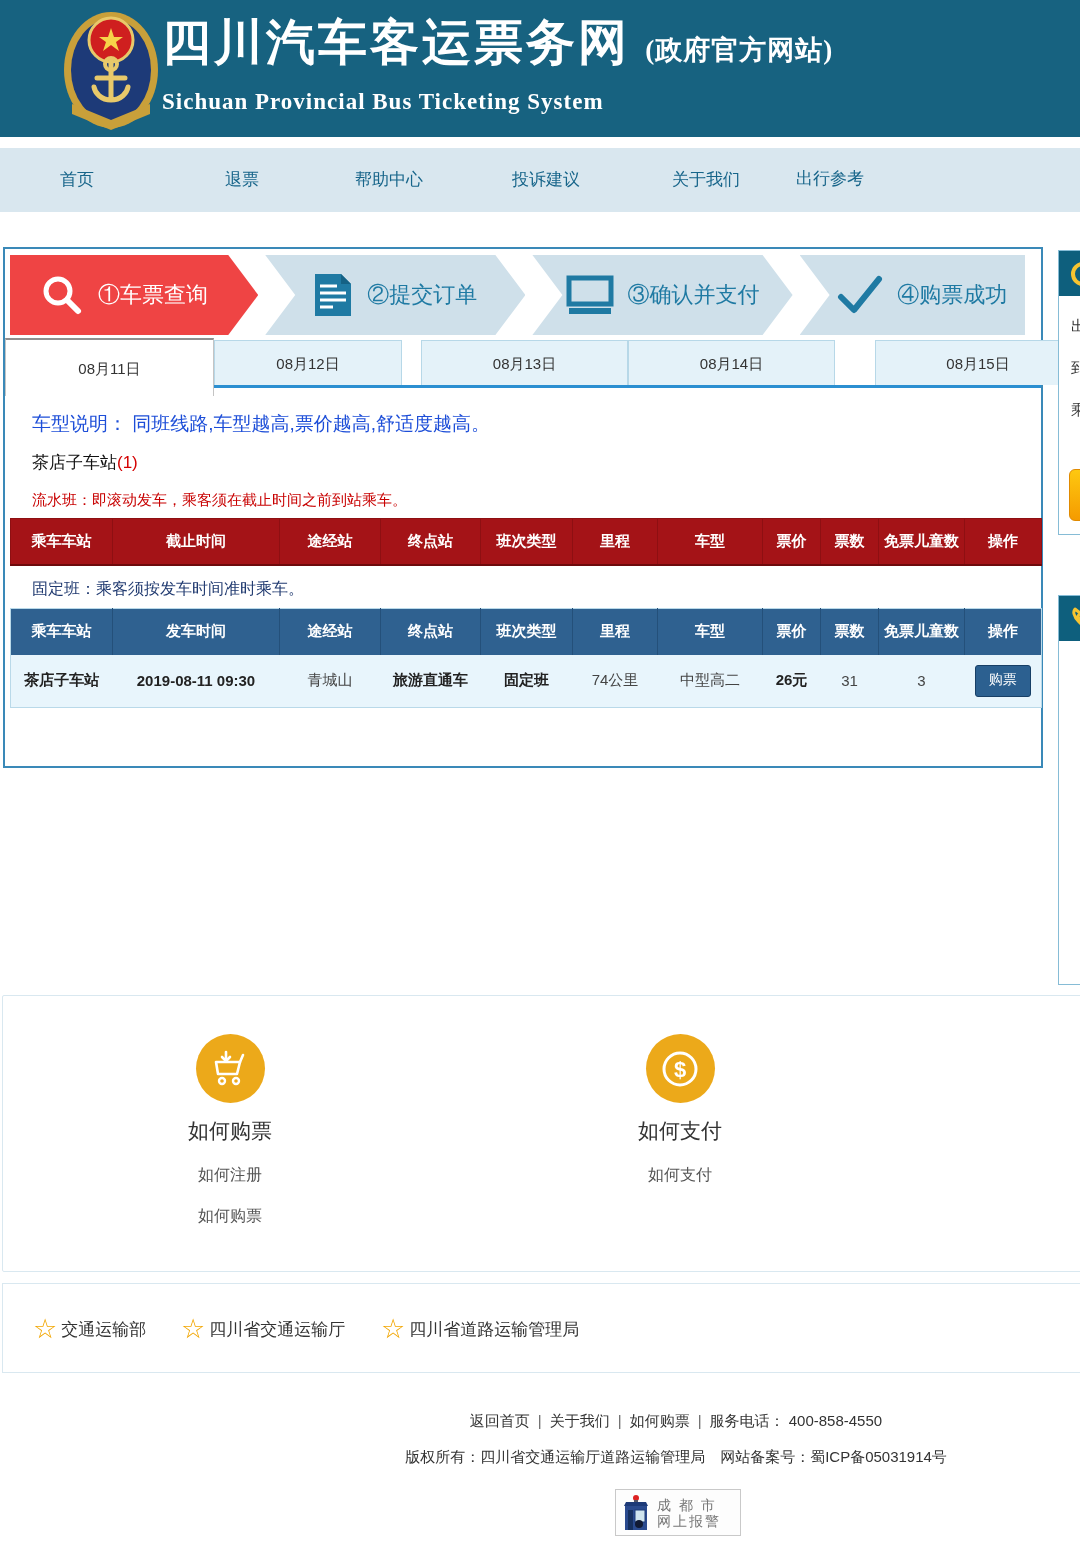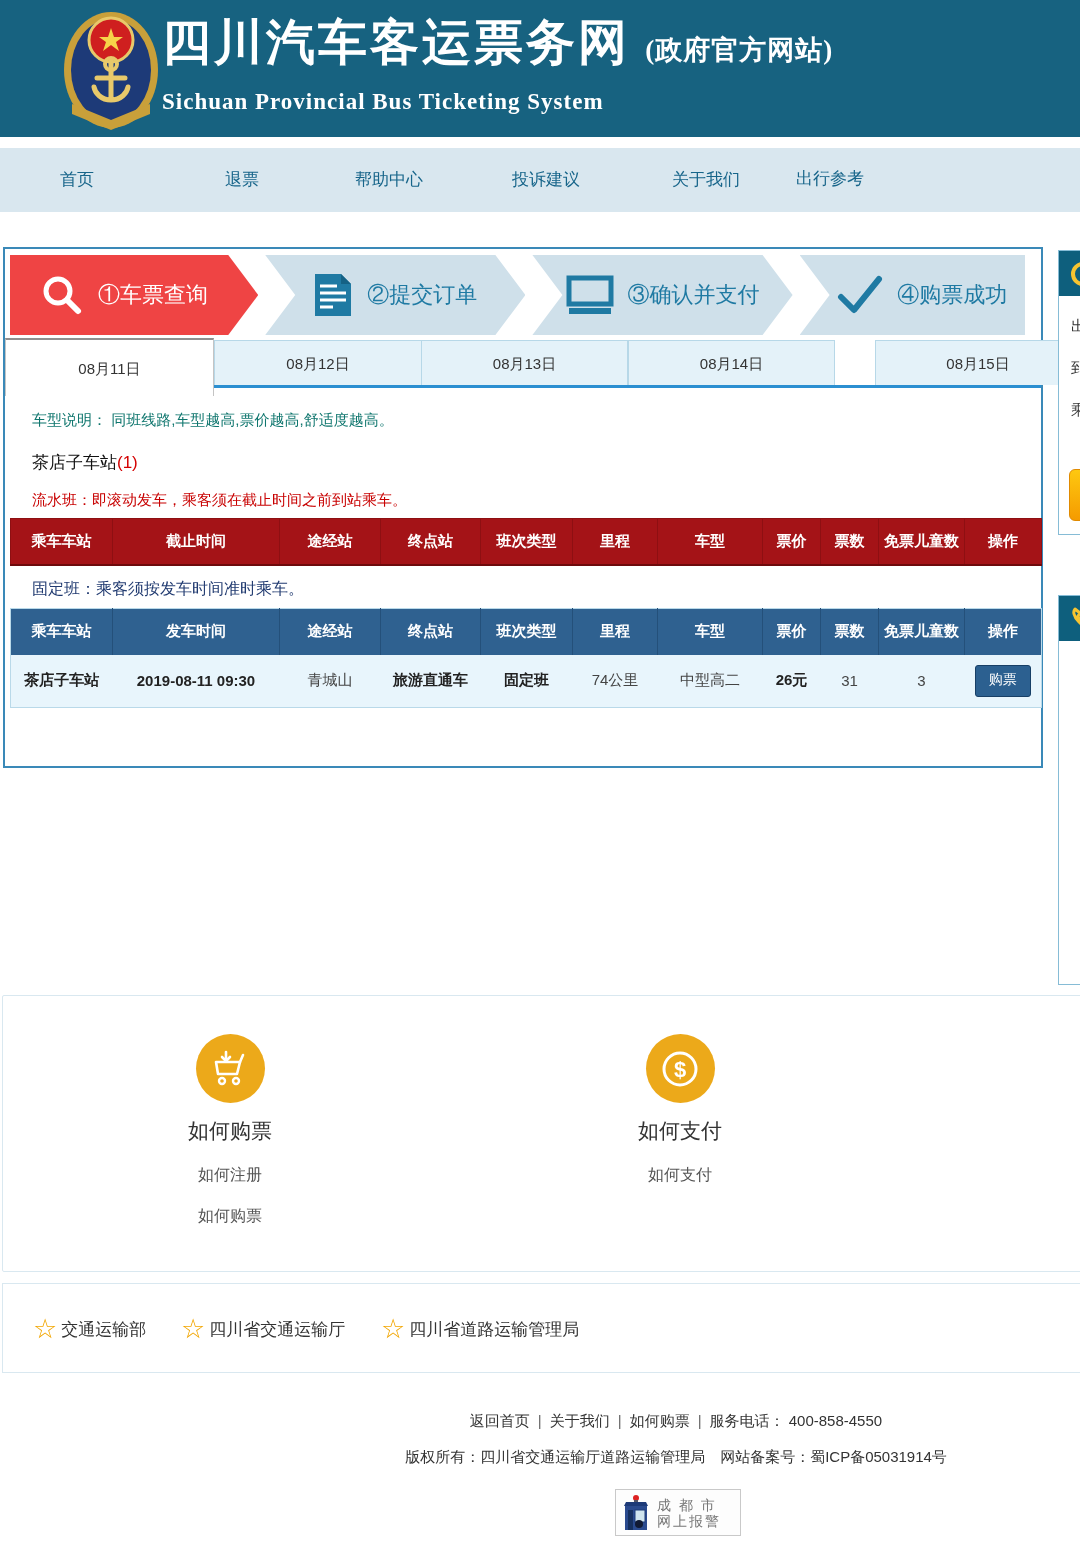--- a/index.html
+++ b/index.html
@@ -34,28 +34,28 @@
   .step1 { width:250px; clip-path:polygon(0 0, calc(100% - 30px) 0, 100% 50%, calc(100% - 30px) 100%, 0 100%); background:#ef4444; color:#fff; padding-right:20px; }
   .step2 { width:262px; clip-path:polygon(0 0, calc(100% - 30px) 0, 100% 50%, calc(100% - 30px) 100%, 0 100%, 30px 50%); padding-left:14px; padding-right:14px; }
   .step3 { width:262px; clip-path:polygon(0 0, calc(100% - 30px) 0, 100% 50%, calc(100% - 30px) 100%, 0 100%, 30px 50%); padding-left:14px; padding-right:14px; }
   .step4 { width:227px; clip-path:polygon(0 0, 100% 0, 100% 100%, 0 100%, 30px 50%); margin-right:0; padding-left:20px; }
   .step svg { flex:0 0 auto; }
 
   
   .tabs { position:absolute; left:0; top:89px; width:1036px; height:58px; }
   .tabs-underline { position:absolute; left:209px; top:47px; width:827px; height:3px; background:#2b8fd1; }
   .tab { position:absolute; top:2px; height:45px; line-height:45px; text-align:center; font-size:15px; color:#333; background:#e4f2f9; border:1px solid #b7d8e8; border-bottom:none; cursor:pointer; }
-  .tab.t2 { left:209px; width:208px; }
+  .tab.t2 { left:209px; width:188px; }
   .tab.t3 { left:416px; width:207px; }
   .tab.t4 { left:623px; width:207px; }
   .tab.t5 { left:830px; width:206px;margin-left:40px; }
   .tab.active { left:0; top:0; width:209px; height:58px; line-height:58px; background:#fff; border:1px solid #c4c4c4; border-top:2px solid #8f8f8f; border-bottom:none; z-index:2; }
 
   
-  .vehicle-note { position:absolute; left:27px; top:162px; font-size:15px; color:#0f766e; }
+  .vehicle-note { position:absolute; left:27px; top:162px; font-size:19px; color:#1d4ed8; }
   .station-line { position:absolute; left:27px; top:202px; font-size:17px; color:#111; }
   .station-count { color:#d40000; }
   .flow-note { position:absolute; left:27px; top:242px; font-size:15px; color:#c80000; }
   .fixed-note { position:absolute; left:27px; top:330px; font-size:16px; color:#203a70; }
 
   
   table { border-collapse:collapse; table-layout:fixed; }
   .flow-table { position:absolute; left:5px; top:269px; width:1031px; }
   .flow-table th { background:#a41317; color:#fff; font-size:15px; font-weight:bold; height:46px; border-right:1px solid #8e0f12; border-bottom:2px solid #6e0a0c; }
   .flow-table th:last-child { border-right:none; }

